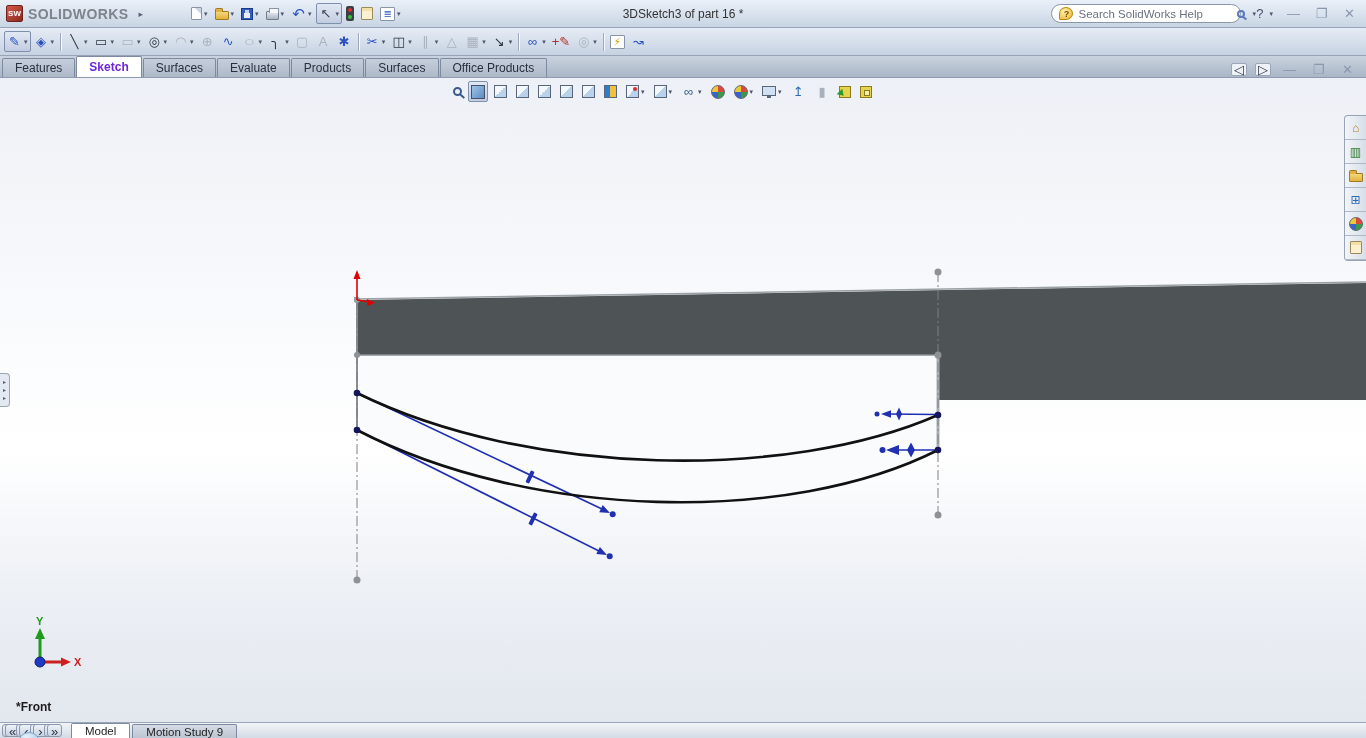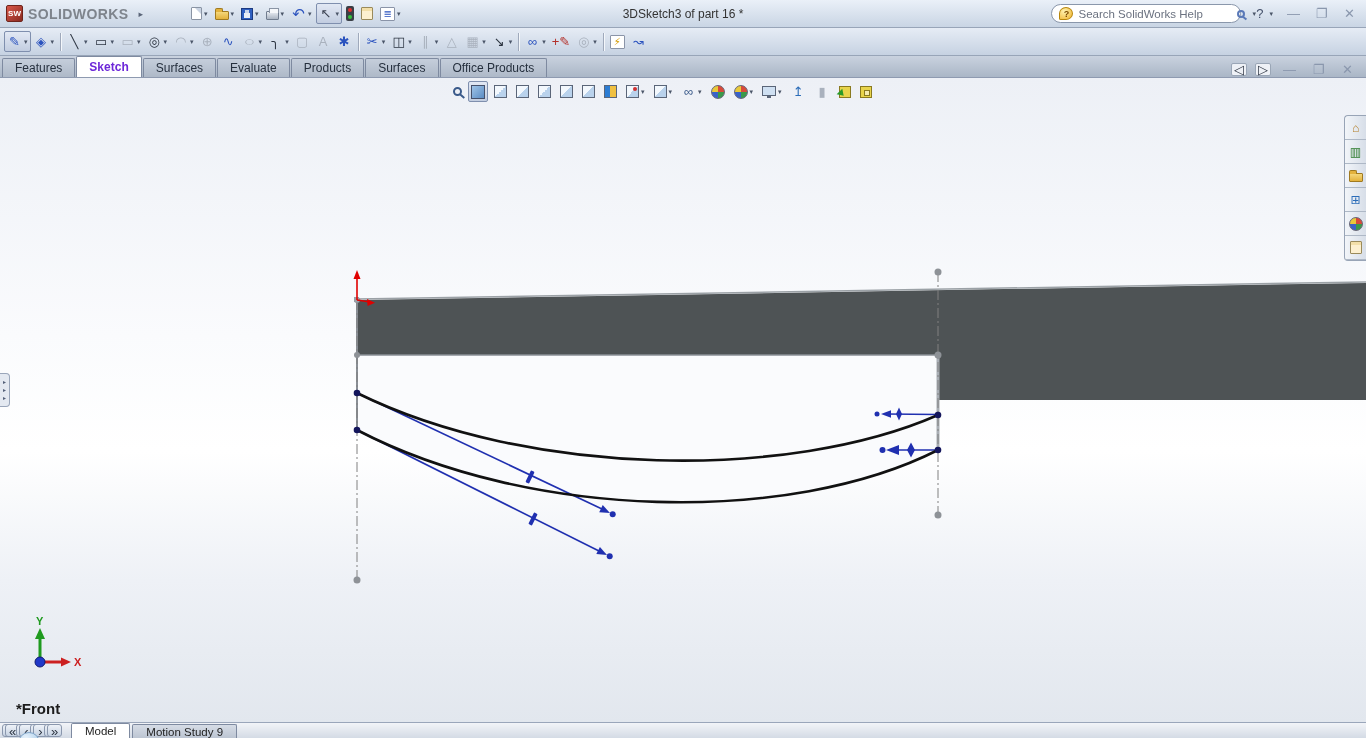--- a/index.html
+++ b/index.html
@@ -98,21 +98,21 @@
     background:linear-gradient(90deg,#f2f5f9,#d7dee8); }
   .tp-tab { height:24px; border-bottom:1px solid #aeb8c6; display:flex; align-items:center;
     justify-content:center; }
   .tp-tab .g { font-size:12px; }
 
   .splitter { position:absolute; left:0; top:295px; width:10px; height:34px;
     background:#e4e9f1; border:1px solid #9aa6ba; border-left:none; border-radius:0 4px 4px 0;
     display:flex; flex-direction:column; align-items:center; justify-content:center; }
   .splitter span { font-size:6px; line-height:8px; color:#55617a; }
 
-  .view-label { position:absolute; left:16px; top:622px; font-size:15px; font-weight:bold;
+  .view-label { position:absolute; left:16px; top:622px; font-size:12px; font-weight:bold;
     color:#1c1c1c; }
 
   
   .ci { display:inline-block; }
   .mi-page { width:11px; height:13px; background:#fff; border:1px solid #8a94a4; border-radius:1px;
     position:relative; }
   .mi-page:after { content:""; position:absolute; right:0; top:0; width:0; height:0;
     border:3px solid #c9d3e2; border-left-color:transparent; border-bottom-color:transparent; }
   .mi-folder { width:14px; height:9px; background:linear-gradient(#f5d77a,#e3b23c);
     border:1px solid #a07a20; border-radius:1px; position:relative; margin-top:3px; }

